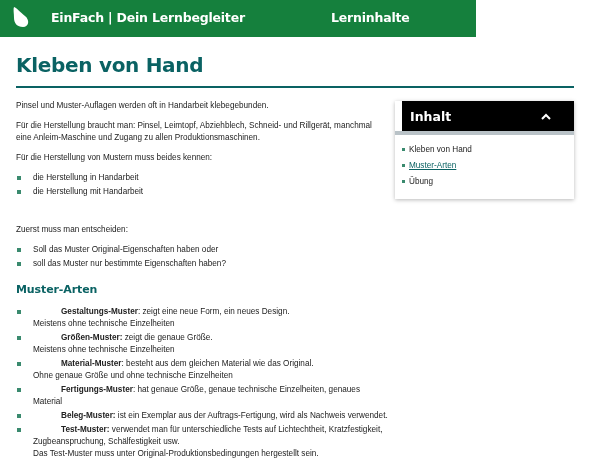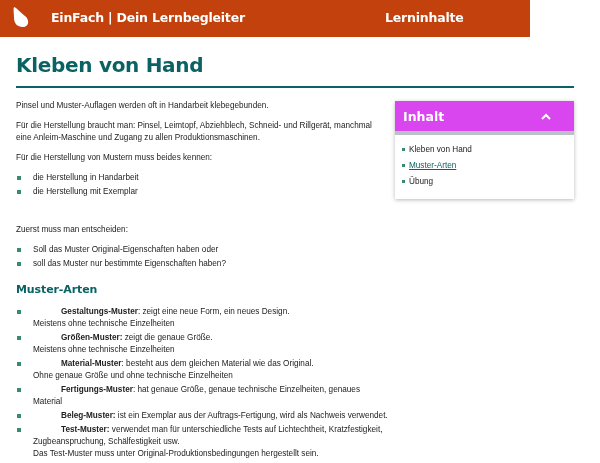--- a/index.html
+++ b/index.html
@@ -1,21 +1,21 @@
 <!DOCTYPE html>
 <html><head>
   <meta charset="utf-8">
   <style>
     * { box-sizing: border-box; margin: 0; padding: 0; }
     html, body { width: 600px; height: 463px; overflow: hidden; background: #ffffff; }
     body { font-family: "Liberation Sans", sans-serif; color: #222; position: relative; }
 
     .topbar {
-      position: absolute; left: 0; top: 0; width: 530px; height: 37px;
-      background: #c2410c;
+      position: absolute; left: 0; top: 0; width: 476px; height: 37px;
+      background: #15803d;
       display: flex; align-items: center;
     }
     .logo { position: absolute; left: 11px; top: 6px; width: 20px; height: 22px; }
     .brand {
       position: absolute; left: 51px; top: 10px;
       font-family: "DejaVu Sans", sans-serif; font-size: 12.5px; font-weight: bold;
       color: #fff; letter-spacing: -0.2px;
     }
     .nav { position: absolute; top: 10px; right: 28px; display: flex; gap: 14px; flex-direction: column; }
     .nav a {
@@ -42,22 +42,23 @@
     .content h2 {
       font-family: "DejaVu Sans", sans-serif; font-size: 11px; font-weight: bold;
       color: #0a6263; margin: 14px 0 10px 0; letter-spacing: -0.1px;
     }
 
     .toc {
       position: absolute; left: 395px; top: 101px; width: 179px; height: 98px;
       background: #fff; box-shadow: 0 1px 4px rgba(0,0,0,0.28);
     }
     .toc-header {
-      height: 30px; background: #d946ef; display: flex; align-items: center; justify-content: space-between;
+      height: 30px; background: #000000; display: flex; align-items: center; justify-content: space-between;
       padding: 0 22px 0 8px;
+      margin-left: 7px;
     }
     .toc-title { font-family: "DejaVu Sans", sans-serif; font-size: 12.5px; font-weight: bold; color: #fff; }
     .toc-toggle { width: 12px; height: 12px; display: flex; align-items: center; justify-content: center; cursor: pointer; }
     .toc-bar { height: 4px; background: #b9c2c7; }
     .toc ul { list-style: none; padding: 9px 0 0 6px; }
     .toc li { position: relative; padding-left: 8px; font-size: 8.2px; line-height: 12px; margin-bottom: 4px; color: #222; }
     .toc li::before { content: ""; position: absolute; left: 1px; top: 4px; width: 3px; height: 3px; background: #3a8a6e; }
     .toc a { color: #0a6263; text-decoration: underline; }
   </style>
 </head>
@@ -78,21 +79,21 @@
 
 <h1 class="page-title">Kleben von Hand</h1>
 <div class="title-rule"></div>
 
 <main class="content">
   <p>Pinsel und Muster-Auflagen werden oft in Handarbeit klebegebunden.</p>
   <p>Für die Herstellung braucht man: Pinsel, Leimtopf, Abziehblech, Schneid- und Rillgerät, manchmal eine Anleim-Maschine und Zugang zu allen Produktionsmaschinen.</p>
   <p>Für die Herstellung von Mustern muss beides kennen:</p>
   <ul>
     <li>die Herstellung in Handarbeit</li>
-    <li>die Herstellung mit Exemplar</li>
+    <li>die Herstellung mit Handarbeit</li>
   </ul>
   <div class="spacer"></div>
   <p>Zuerst muss man entscheiden:</p>
   <ul>
     <li>Soll das Muster Original-Eigenschaften haben oder</li>
     <li>soll das Muster nur bestimmte Eigenschaften haben?</li>
   </ul>
 
   <h2>Muster-Arten</h2>
   <ul>

